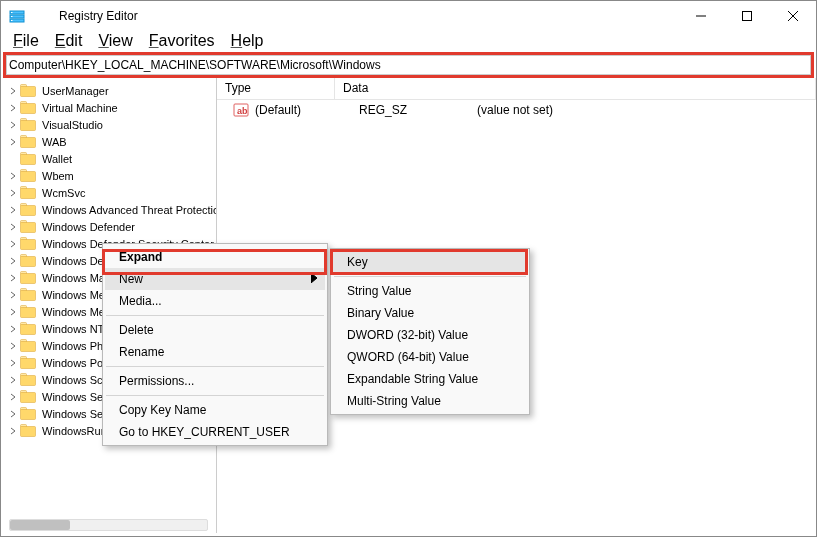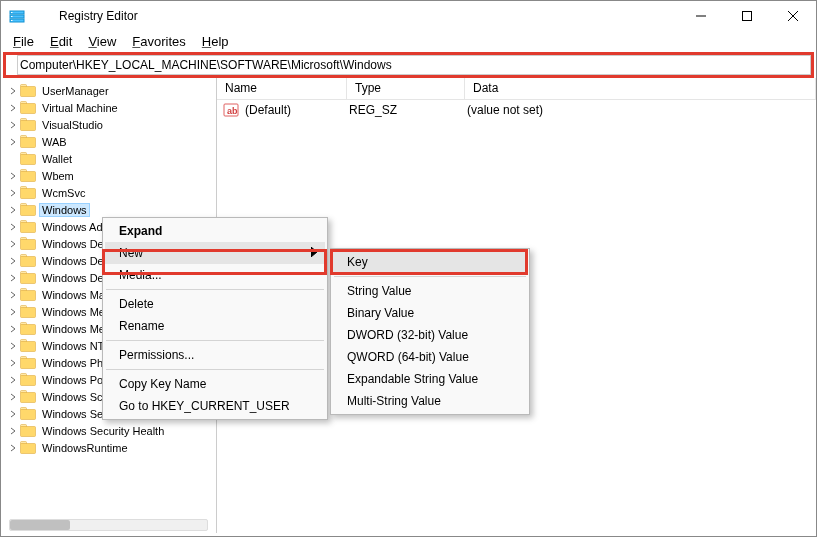--- a/index.html
+++ b/index.html
@@ -5,54 +5,54 @@
 * { margin: 0; padding: 0; box-sizing: border-box; font-family: "Segoe UI", Tahoma, sans-serif; }
 body { width: 817px; height: 537px; background: #fff; border: 1px solid #888; overflow: hidden; position: relative; }
 
 .titlebar { height: 30px; display: flex; align-items: center; padding-left: 8px; gap: 28px; }
 .titlebar .app-icon { width: 16px; height: 16px; margin-right: 6px; }
 .titlebar .title { font-size: 12px; flex: 1; }
 .titlebar .win-btns { display: flex; }
 .titlebar .win-btn { width: 46px; height: 30px; display: flex; align-items: center; justify-content: center; }
 .titlebar .win-btn svg { stroke: #000; fill: none; }
 
-.menubar { height: 20px; display: flex; align-items: center; padding-left: 4px; font-size: 13px; }
+.menubar { height: 20px; display: flex; align-items: center; padding-left: 4px; font-size: 16px; }
 .menubar .menu-item { padding: 2px 8px; }
 .menubar .menu-item span { text-decoration: underline; text-decoration-color: #555; }
 
-.addrbar-wrapper { border: 3px solid #e13a2d; margin: 1px 2px 0 2px; padding-left: 11px; }
+.addrbar-wrapper { border: 3px solid #e13a2d; margin: 1px 2px 0 2px; }
 .addrbar { height: 20px; border: 1px solid #ccc; display: flex; align-items: center; padding-left: 2px; font-size: 12px; background: #fff; }
 
 .content { display: flex; height: calc(100% - 80px); }
 
 .tree { width: 216px; border-right: 1px solid #ccc; overflow: hidden; padding-top: 4px; position: relative; }
 .tree-item { display: flex; align-items: center; height: 17px; font-size: 11px; white-space: nowrap; }
 .tree-item .exp { width: 11px; height: 11px; margin-left: 6px; margin-right: 2px; display: flex; align-items: center; justify-content: center; flex-shrink: 0; }
 .tree-item .exp svg { stroke: #666; fill: none; }
 .tree-item .no-exp { margin-left: 6px; width: 13px; flex-shrink: 0; }
 .tree-item .folder { width: 16px; height: 13px; margin-right: 4px; flex-shrink: 0; }
 .tree-item .label { padding: 0 2px; }
 .tree-item.selected .label { background: #cce8ff; outline: 1px solid #99d1ff; }
 .tree-scrollbar { position: absolute; bottom: 2px; left: 8px; right: 8px; height: 12px; background: #f0f0f0; border: 1px solid #ddd; border-radius: 2px; }
 .tree-scrollbar .thumb { width: 60px; height: 100%; background: #c0c0c0; border-radius: 2px; }
 
 .vals { flex: 1; position: relative; }
 .vals-header { height: 22px; display: flex; border-bottom: 1px solid #e5e5e5; font-size: 12px; }
 .vals-header .col { padding: 3px 8px; border-right: 1px solid #e5e5e5; }
 .vals-row { height: 20px; display: flex; align-items: center; font-size: 12px; }
-.vals-row .val-icon { width: 18px; height: 16px; margin: 0 4px 0 6px; }
+.vals-row .val-icon { width: 18px; height: 16px; margin: 0 4px 0 16px; }
 
 .ctx-menu { position: absolute; background: #f9f9f9; border: 1px solid #b9b9b9; box-shadow: 3px 3px 6px rgba(0,0,0,0.25); font-size: 12px; padding: 2px; z-index: 10; }
 .ctx-menu .ctx-item { height: 22px; display: flex; align-items: center; padding-left: 14px; padding-right: 28px; white-space: nowrap; position: relative; }
 .ctx-menu .ctx-item.hover { background: #e5e5e5; }
 .ctx-menu .ctx-sep { height: 1px; background: #d4d4d4; margin: 3px 1px; }
 .ctx-menu .sub-arrow { position: absolute; right: 8px; }
 .ctx-menu .sub-arrow svg { stroke: #000; fill: #000; }
 
-.ctx-main { left: 101px; top: 216px; width: 226px; }
+.ctx-main { left: 101px; top: 242px; width: 226px; }
 .ctx-sub  { left: 329px; top: 247px; width: 200px; }
 
 .hl-box { position: absolute; border: 3px solid #e13a2d; pointer-events: none; z-index: 20; }
 .hl-new { left: 101px; top: 248px; width: 225px; height: 26px; }
 .hl-key { left: 329px; top: 248px; width: 198px; height: 26px; }
 
 .folder-icon rect { fill: #ffd86b; stroke: #d8a02e; stroke-width: 0.5; }
 .folder-icon .tab { fill: #ffe9a8; }
 </style>
 </head>
@@ -177,32 +177,20 @@
           <svg width="8" height="8" viewBox="0 0 8 8">
             <polyline points="2,1 6,4 2,7" stroke-width="1"></polyline>
           </svg>
         </span>
         <span class="folder"><svg class="folder-icon" width="16" height="13" viewBox="0 0 16 13">
             <rect class="tab" x="0.5" y="0.5" width="6" height="3" rx="1"></rect>
             <rect x="0.5" y="2.5" width="15" height="10" rx="1"></rect>
           </svg></span>
         <span class="label">WcmSvc</span>
       </div>
-      <div class="tree-item selected">
-        <span class="exp">
-          <svg width="8" height="8" viewBox="0 0 8 8">
-            <polyline points="2,1 6,4 2,7" stroke-width="1"></polyline>
-          </svg>
-        </span>
-        <span class="folder"><svg class="folder-icon" width="16" height="13" viewBox="0 0 16 13">
-            <rect class="tab" x="0.5" y="0.5" width="6" height="3" rx="1"></rect>
-            <rect x="0.5" y="2.5" width="15" height="10" rx="1"></rect>
-          </svg></span>
-        <span class="label">Windows</span>
-      </div>
       <div class="tree-item">
         <span class="exp">
           <svg width="8" height="8" viewBox="0 0 8 8">
             <polyline points="2,1 6,4 2,7" stroke-width="1"></polyline>
           </svg>
         </span>
         <span class="folder"><svg class="folder-icon" width="16" height="13" viewBox="0 0 16 13">
             <rect class="tab" x="0.5" y="0.5" width="6" height="3" rx="1"></rect>
             <rect x="0.5" y="2.5" width="15" height="10" rx="1"></rect>
           </svg></span>
@@ -363,21 +351,20 @@
             <rect x="0.5" y="2.5" width="15" height="10" rx="1"></rect>
           </svg></span>
         <span class="label">WindowsRuntime</span>
       </div>
       <div class="tree-scrollbar">
         <div class="thumb"></div>
       </div>
   </div>
   <div class="vals">
     <div class="vals-header">
-      <div class="col" style="width:130px">Name</div>
       <div class="col" style="width:118px">Type</div>
       <div class="col" style="flex:1">Data</div>
     </div>
     <div id="vals-rows">
         <div class="vals-row">
           <span class="val-icon"><svg width="16" height="16">
               <rect x="1" y="2" width="14" height="12" rx="1" fill="#fff" stroke="#e06060"></rect>
               <text x="4" y="12" font-size="9" fill="#d04040" font-weight="bold">ab</text>
             </svg></span>
           <span style="width:104px">(Default)</span>

